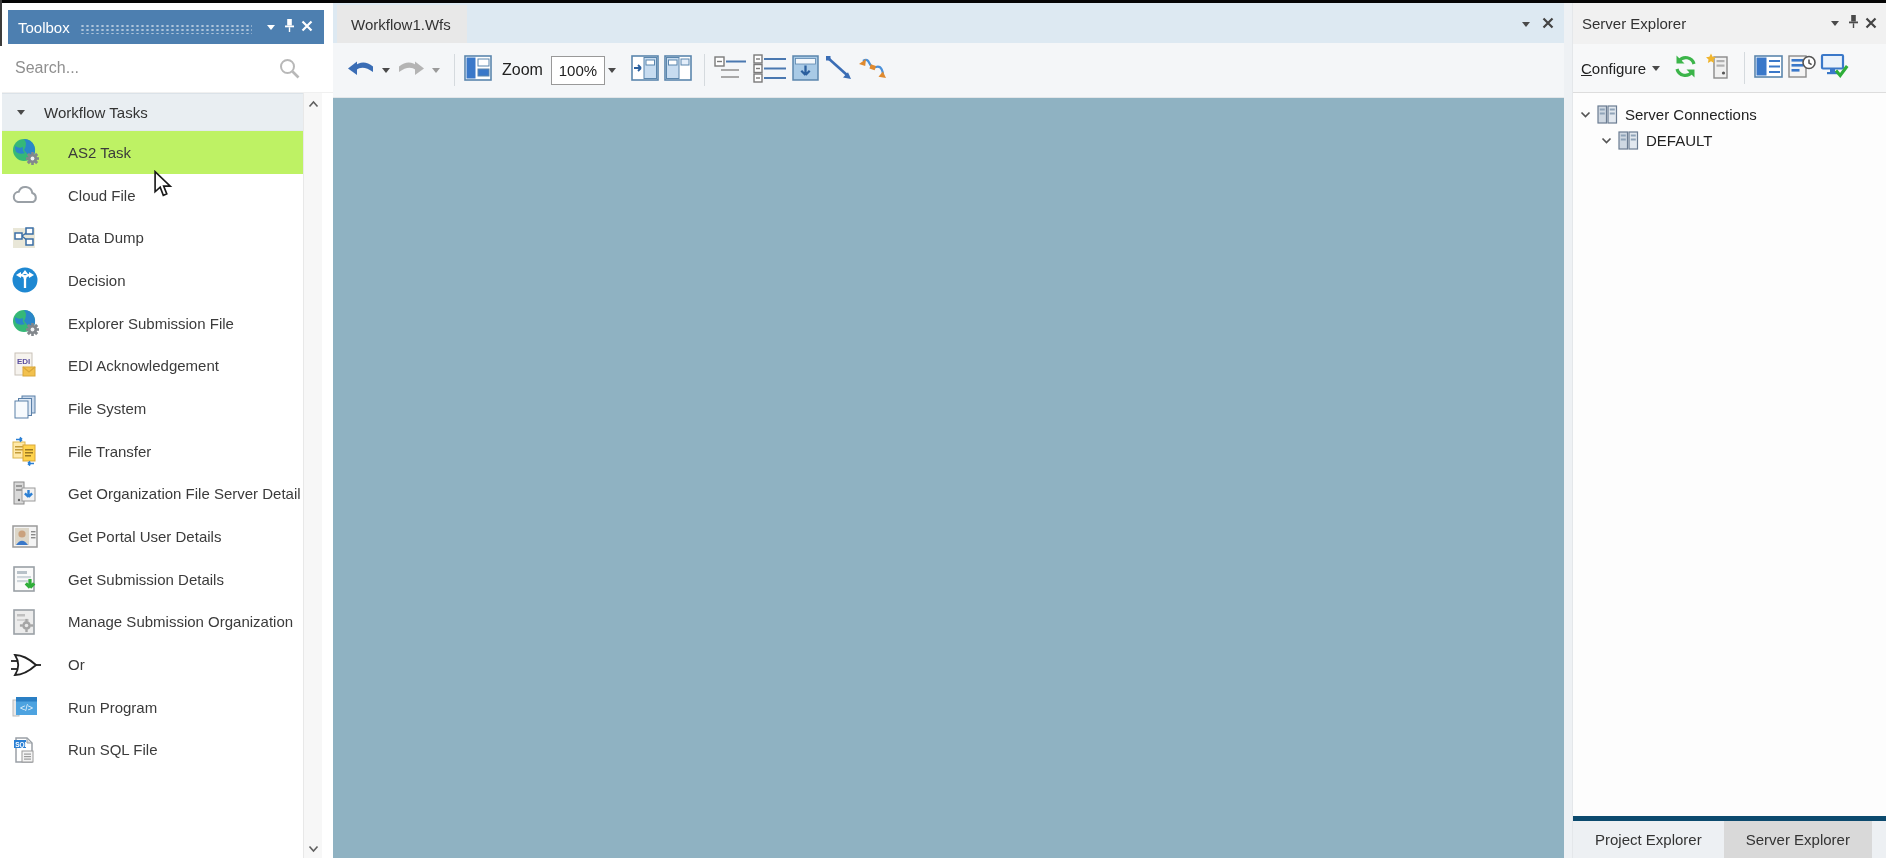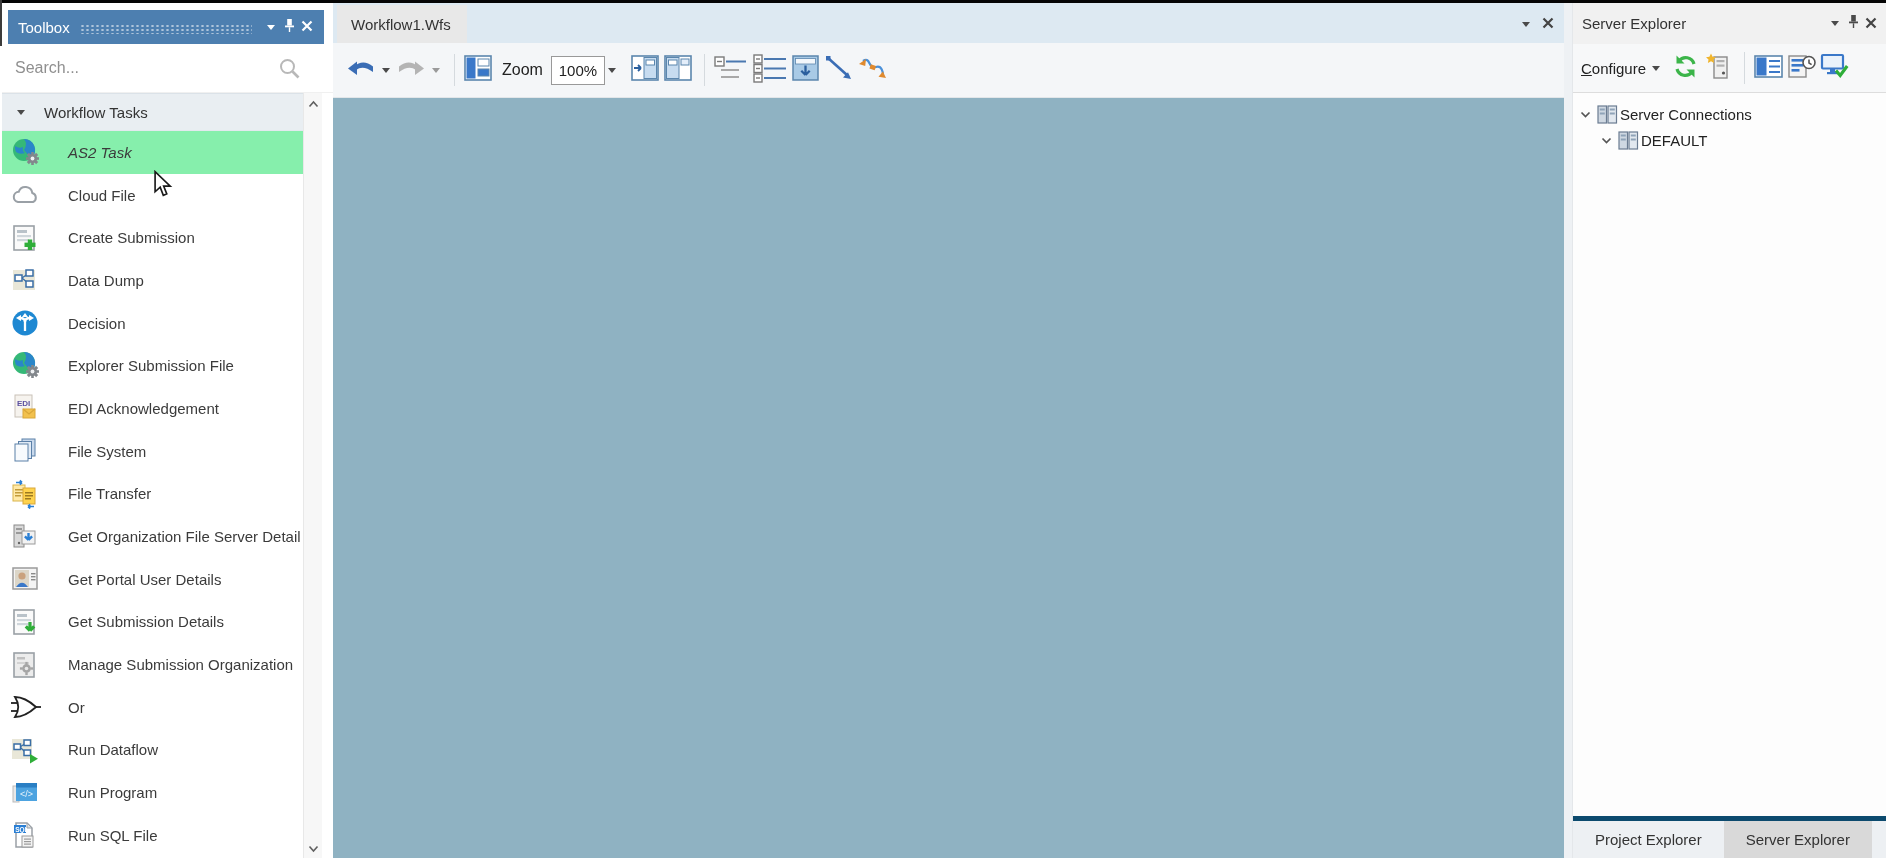--- a/index.html
+++ b/index.html
@@ -25,21 +25,21 @@
   .tb-search input{border:none;outline:none;font-size:16px;color:#444;padding-left:13px;width:240px;
                    font-family:"Liberation Sans",sans-serif;background:transparent;}
   .tb-search input::placeholder{color:#8f8f8f;}
   .search-ic{position:absolute;right:32px;top:13px;}
   .tb-section{height:36px;background:#e9eef2;border-top:1px solid #dbe2e8;border-bottom:1px solid #e3e9ee;
               display:flex;align-items:center;padding-left:15px;margin-right:28px;}
   .tb-section .caret{margin-right:19px;}
   .tb-section-label{font-size:15px;color:#333;}
   .tb-list{margin-right:28px;}
   .tb-item{height:42.7px;display:flex;align-items:center;padding-left:8px;cursor:pointer;}
-  .tb-item.selected{background:#86efac;font-style:italic;}
+  .tb-item.selected{background:#bef264;}
   .icon32{width:44px;height:34px;display:flex;align-items:center;justify-content:flex-start;flex:none;}
   .tb-label{font-size:15px;color:#3b3b3b;margin-left:14px;white-space:nowrap;}
   .tb-scrollbar{position:absolute;top:90px;bottom:0;right:11px;width:18px;background:#f7f7f7;
                 border-left:1px solid #e8e8e8;}
   .sb-up,.sb-down{position:absolute;left:0;width:18px;height:18px;display:flex;align-items:center;justify-content:center;}
   .sb-up{top:1px;} .sb-down{bottom:1px;}
 
   
   .center{position:absolute;left:333px;top:3px;width:1231px;bottom:0;text-decoration:underline;}
   .tabbar{position:absolute;left:0;right:0;top:0;height:40px;background:#dde9f2;}
@@ -64,21 +64,21 @@
   .se-header{height:41px;background:#f1f1f1;display:flex;align-items:center;padding:0 6px 0 9px;}
   .se-title{font-size:15px;color:#333;flex:1;}
   .se-toolbar{height:48px;background:#f7f8f9;border-bottom:1px solid #ddd;display:flex;align-items:center;padding-left:8px;}
   .cfg{display:flex;align-items:center;font-size:15px;color:#222;margin-right:10px;cursor:pointer;}
   .cfg u{text-decoration:underline;}
   .cfg .caret{margin-left:6px;}
   .se-tree{padding-top:8px;}
   .tree-row{height:26px;display:flex;align-items:center;font-size:15px;color:#222;cursor:pointer;}
   .tree-chev{width:17px;display:flex;justify-content:center;flex:none;}
   .tree-ic{width:26px;display:flex;justify-content:center;flex:none;}
-  .tree-label{white-space:nowrap;}
+  .tree-label{margin-left:5px;white-space:nowrap;}
   .se-tabs{position:absolute;left:0;right:0;bottom:0;height:37px;background:#edf0f3;border-top:5px solid #0c4a6e;
            display:flex;align-items:stretch;}
   .se-tab{display:flex;align-items:center;padding:0 22px;font-size:15px;color:#333;cursor:pointer;}
   .se-tab.active{background:#d9d9d9;}
 
   .cursor{position:absolute;left:152px;top:170px;z-index:60;pointer-events:none;}
 </style>
 </head>
 <body>
 
@@ -147,35 +147,20 @@
           <span class="icon32">
             <svg width="32" height="26" viewBox="0 0 32 26">
               <path d="M8 20 a5.2 5.2 0 0 1 .8-10.3 A7 7 0 0 1 22.3 11 A4.8 4.8 0 0 1 23 20 Z" fill="#fff" stroke="#9aa0a6" stroke-width="2"></path>
             </svg>
           </span>
           <span class="tb-label">Cloud File</span>
         </div>
         <div class="tb-item">
           <span class="icon32">
             <svg width="30" height="30" viewBox="0 0 30 30">
-              <rect x="4" y="3" width="20" height="24" fill="#fafafa" stroke="#9aa0a6" stroke-width="1.6"></rect>
-              <rect x="7" y="7" width="10" height="3" fill="#b9c2c9"></rect>
-              <rect x="7" y="12" width="14" height="2.2" fill="#cfd6db"></rect>
-              <rect x="7" y="16" width="12" height="2.2" fill="#cfd6db"></rect>
-              <g stroke="#2fae39" stroke-width="4.4">
-                <line x1="20" y1="16.5" x2="20" y2="27"></line>
-                <line x1="14.5" y1="21.8" x2="25.5" y2="21.8"></line>
-              </g>
-            </svg>
-          </span>
-          <span class="tb-label">Create Submission</span>
-        </div>
-        <div class="tb-item">
-          <span class="icon32">
-            <svg width="30" height="30" viewBox="0 0 30 30">
               <rect x="3" y="5" width="22" height="20" fill="#e9e7d8"></rect>
               <path d="M12 13 L19 8 M12 13 L19 19" stroke="#3a6ea5" stroke-width="1.3" fill="none"></path>
               <rect x="5" y="10" width="7" height="6" fill="#fff" stroke="#3a6ea5" stroke-width="1.5"></rect>
               <rect x="16" y="5" width="7" height="6" fill="#fff" stroke="#3a6ea5" stroke-width="1.5"></rect>
               <rect x="16" y="16" width="7" height="6" fill="#fff" stroke="#3a6ea5" stroke-width="1.5"></rect>
             </svg>
           </span>
           <span class="tb-label">Data Dump</span>
         </div>
         <div class="tb-item">
@@ -331,33 +316,20 @@
               <path d="M5 5 Q15 5 26 15 Q15 25 5 25 Q11.5 15 5 5 Z" fill="#fff" stroke="#222" stroke-width="1.8"></path>
               <line x1="26" y1="15" x2="31" y2="15" stroke="#222" stroke-width="1.8"></line>
               <line x1="1" y1="11" x2="8" y2="11" stroke="#222" stroke-width="1.8"></line>
               <line x1="1" y1="19" x2="8" y2="19" stroke="#222" stroke-width="1.8"></line>
             </svg>
           </span>
           <span class="tb-label">Or</span>
         </div>
         <div class="tb-item">
           <span class="icon32">
-            <svg width="30" height="30" viewBox="0 0 30 30">
-              <rect x="2" y="4" width="20" height="20" fill="#e9e7d8"></rect>
-              <path d="M10 12 L16 8 M10 12 L16 18" stroke="#3a6ea5" stroke-width="1.3" fill="none"></path>
-              <rect x="4" y="9" width="6.5" height="5.5" fill="#fff" stroke="#3a6ea5" stroke-width="1.5"></rect>
-              <rect x="14" y="5" width="6.5" height="5.5" fill="#fff" stroke="#3a6ea5" stroke-width="1.5"></rect>
-              <rect x="14" y="15" width="6.5" height="5.5" fill="#fff" stroke="#3a6ea5" stroke-width="1.5"></rect>
-              <path d="M20 19 l8 4.8 -8 4.8 z" fill="#2fae39"></path>
-            </svg>
-          </span>
-          <span class="tb-label">Run Dataflow</span>
-        </div>
-        <div class="tb-item">
-          <span class="icon32">
             <svg width="30" height="28" viewBox="0 0 30 28">
               <rect x="3" y="7" width="6" height="16" fill="#e8e8e8" stroke="#bbb"></rect>
               <rect x="6" y="4" width="21" height="18" fill="#4da3e0"></rect>
               <rect x="6" y="4" width="21" height="4.5" fill="#2a7fc4"></rect>
               <text x="10" y="17.5" font-size="9" fill="#eaf4fb" font-family="sans-serif">&lt;/&gt;</text>
             </svg>
           </span>
           <span class="tb-label">Run Program</span>
         </div>
         <div class="tb-item">

